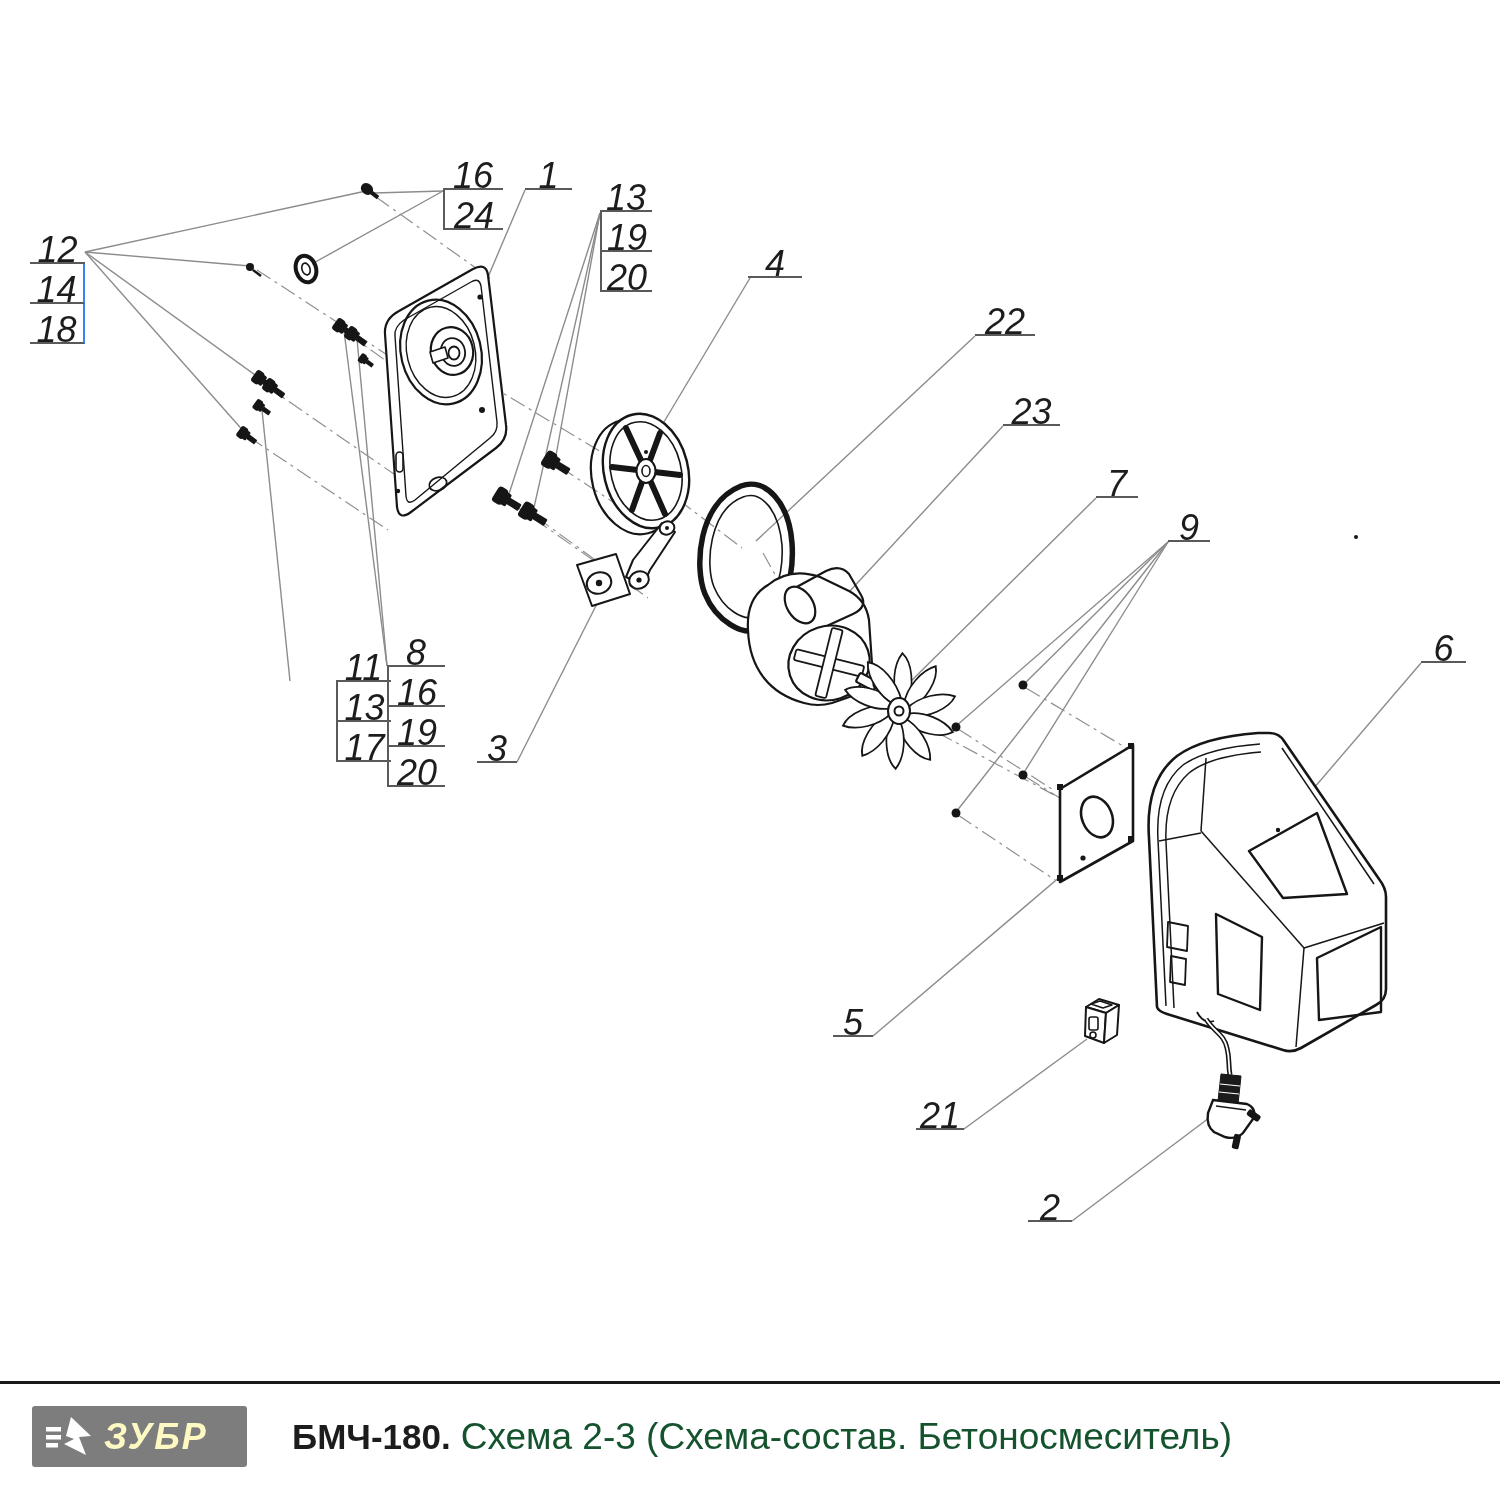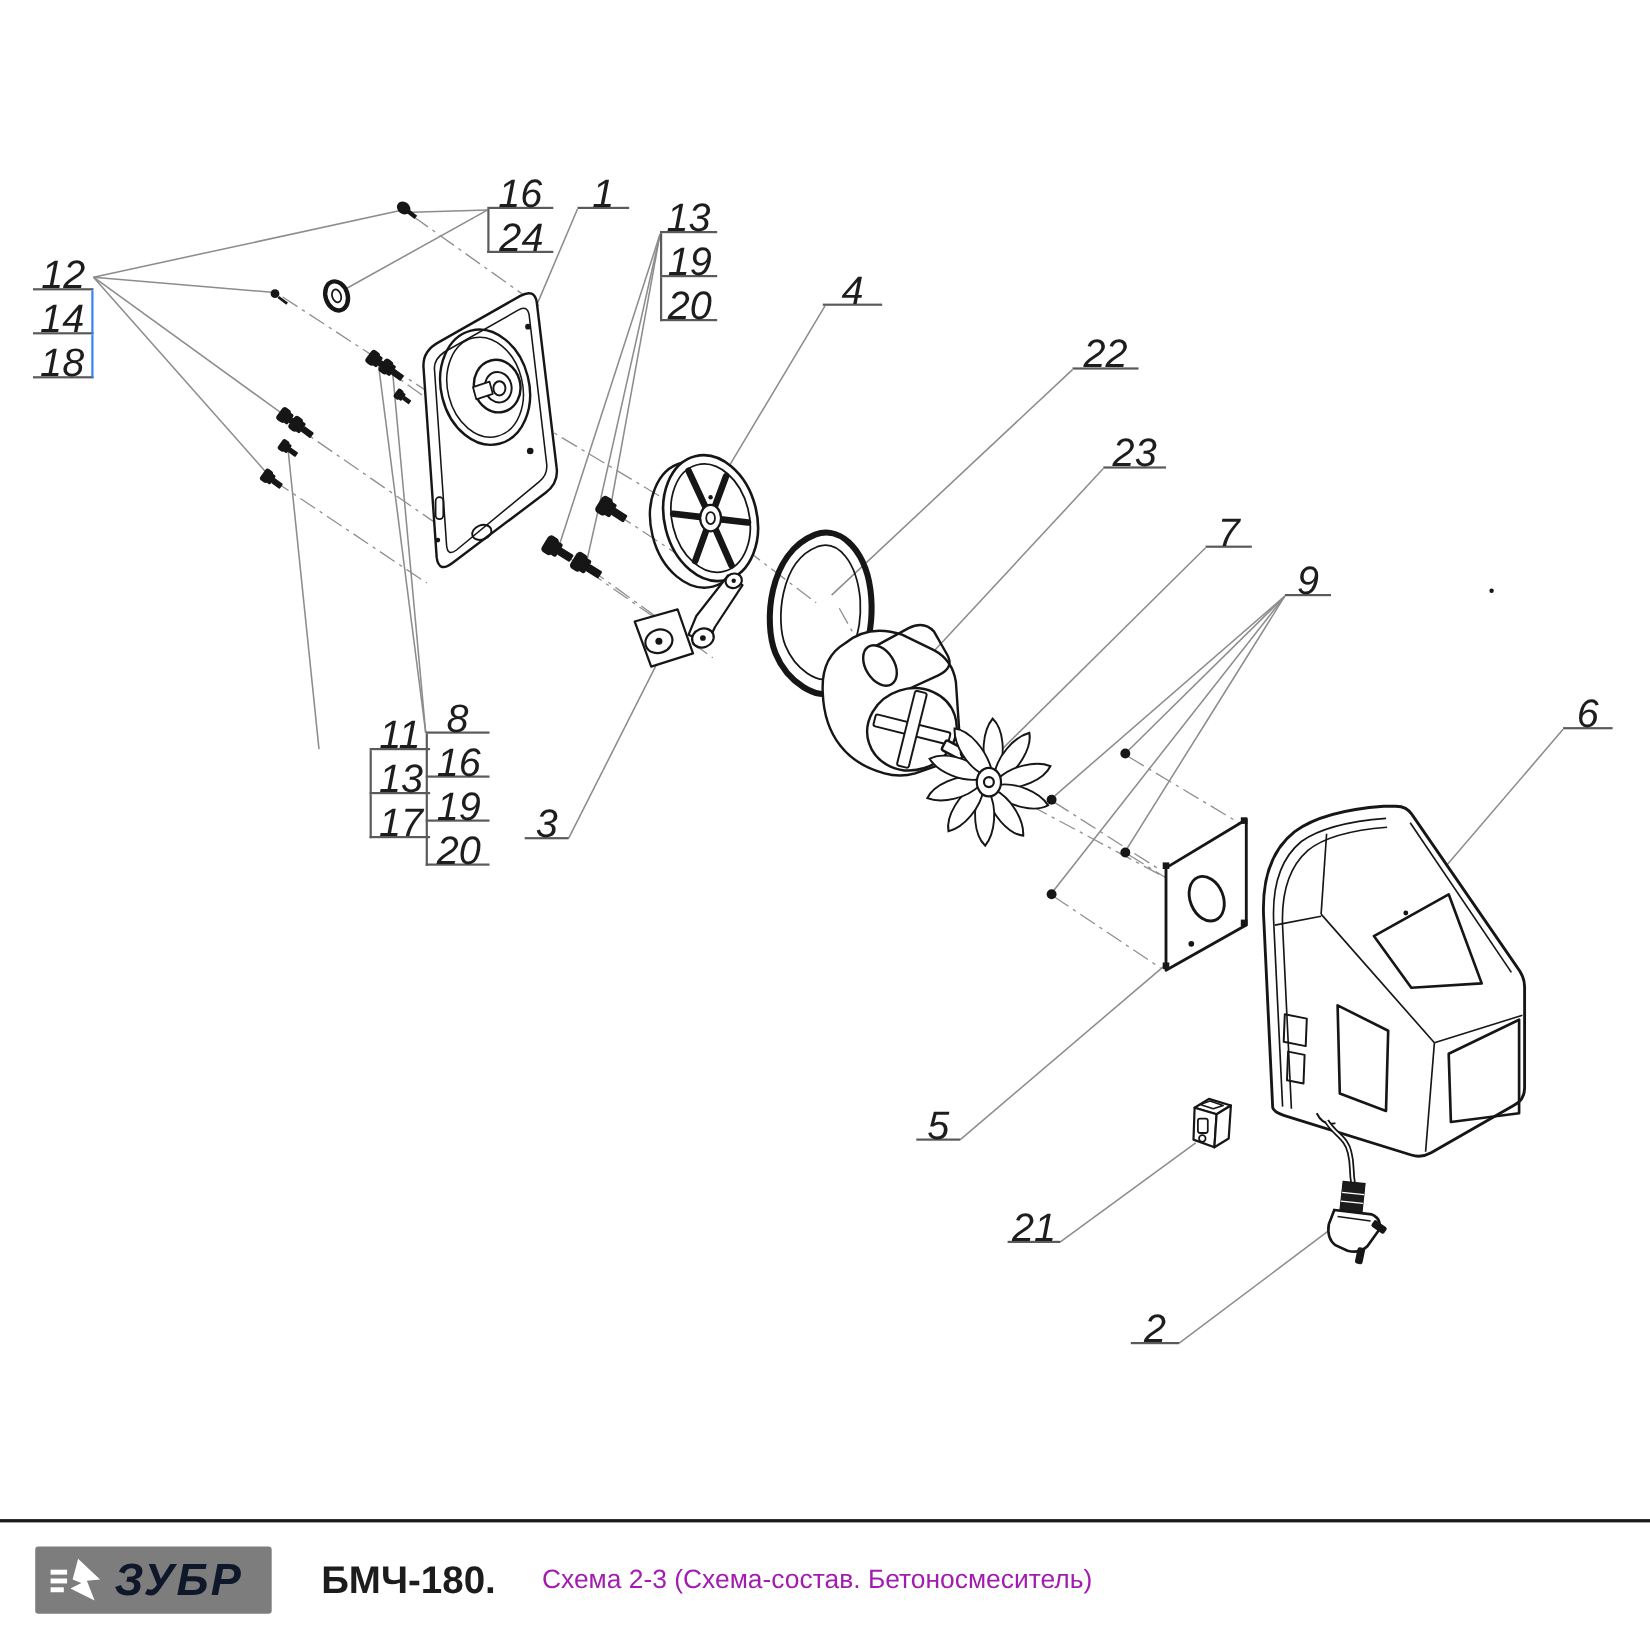--- a/index.html
+++ b/index.html
@@ -14,24 +14,24 @@
   .bar-l .cell + .cell{border-left:2px solid #5a5a5a;}
   .bar-r .cell + .cell{border-right:2px solid #3b82f6;}
   .single{position:absolute;font-style:italic;color:#1d1d1d;font-size:36px;
           height:40px;display:flex;align-items:flex-end;justify-content:center;
           border-bottom:2px solid #5a5a5a;box-sizing:border-box;}
   .single span{display:block;line-height:1;margin-bottom:-6px;}
   
   .footer-rule{position:absolute;left:0;top:1381px;width:1500px;height:3px;background:#1a1a1a;}
   .logo{position:absolute;left:32px;top:1406px;width:215px;height:61px;background:#7d7d7d;
         border-radius:3px;display:flex;align-items:center;padding:0 12px;box-sizing:border-box;gap:8px;}
-  .logo-text{color:#0f172a;font-weight:bold;font-style:italic;font-size:41px;letter-spacing:2px;}
-  .title{position:absolute;left:292px;top:1406px;height:61px;display:flex;align-items:center;gap:32px;}
+  .logo-text{color:#fef9c3;font-weight:bold;font-style:italic;font-size:36px;letter-spacing:2px;}
+  .title{position:absolute;left:292px;top:1406px;height:61px;display:flex;align-items:center;}
   .title-model{font-weight:bold;font-size:35px;color:#1c1c1c;}
-  .title-sub{font-size:24px;color:#a21caf;margin-left:10px;text-align:center;}
+  .title-sub{font-size:37px;color:#14532d;margin-left:10px;text-align:center;}
 </style>
 </head>
 <body>
 
 <div class="page">
 
   <svg class="diagram" width="1500" height="1500" viewBox="0 0 1500 1500">
     <defs>
       <g id="bolt" fill="#161616">
         <rect x="-11" y="-7" width="9" height="14" rx="3"></rect>

